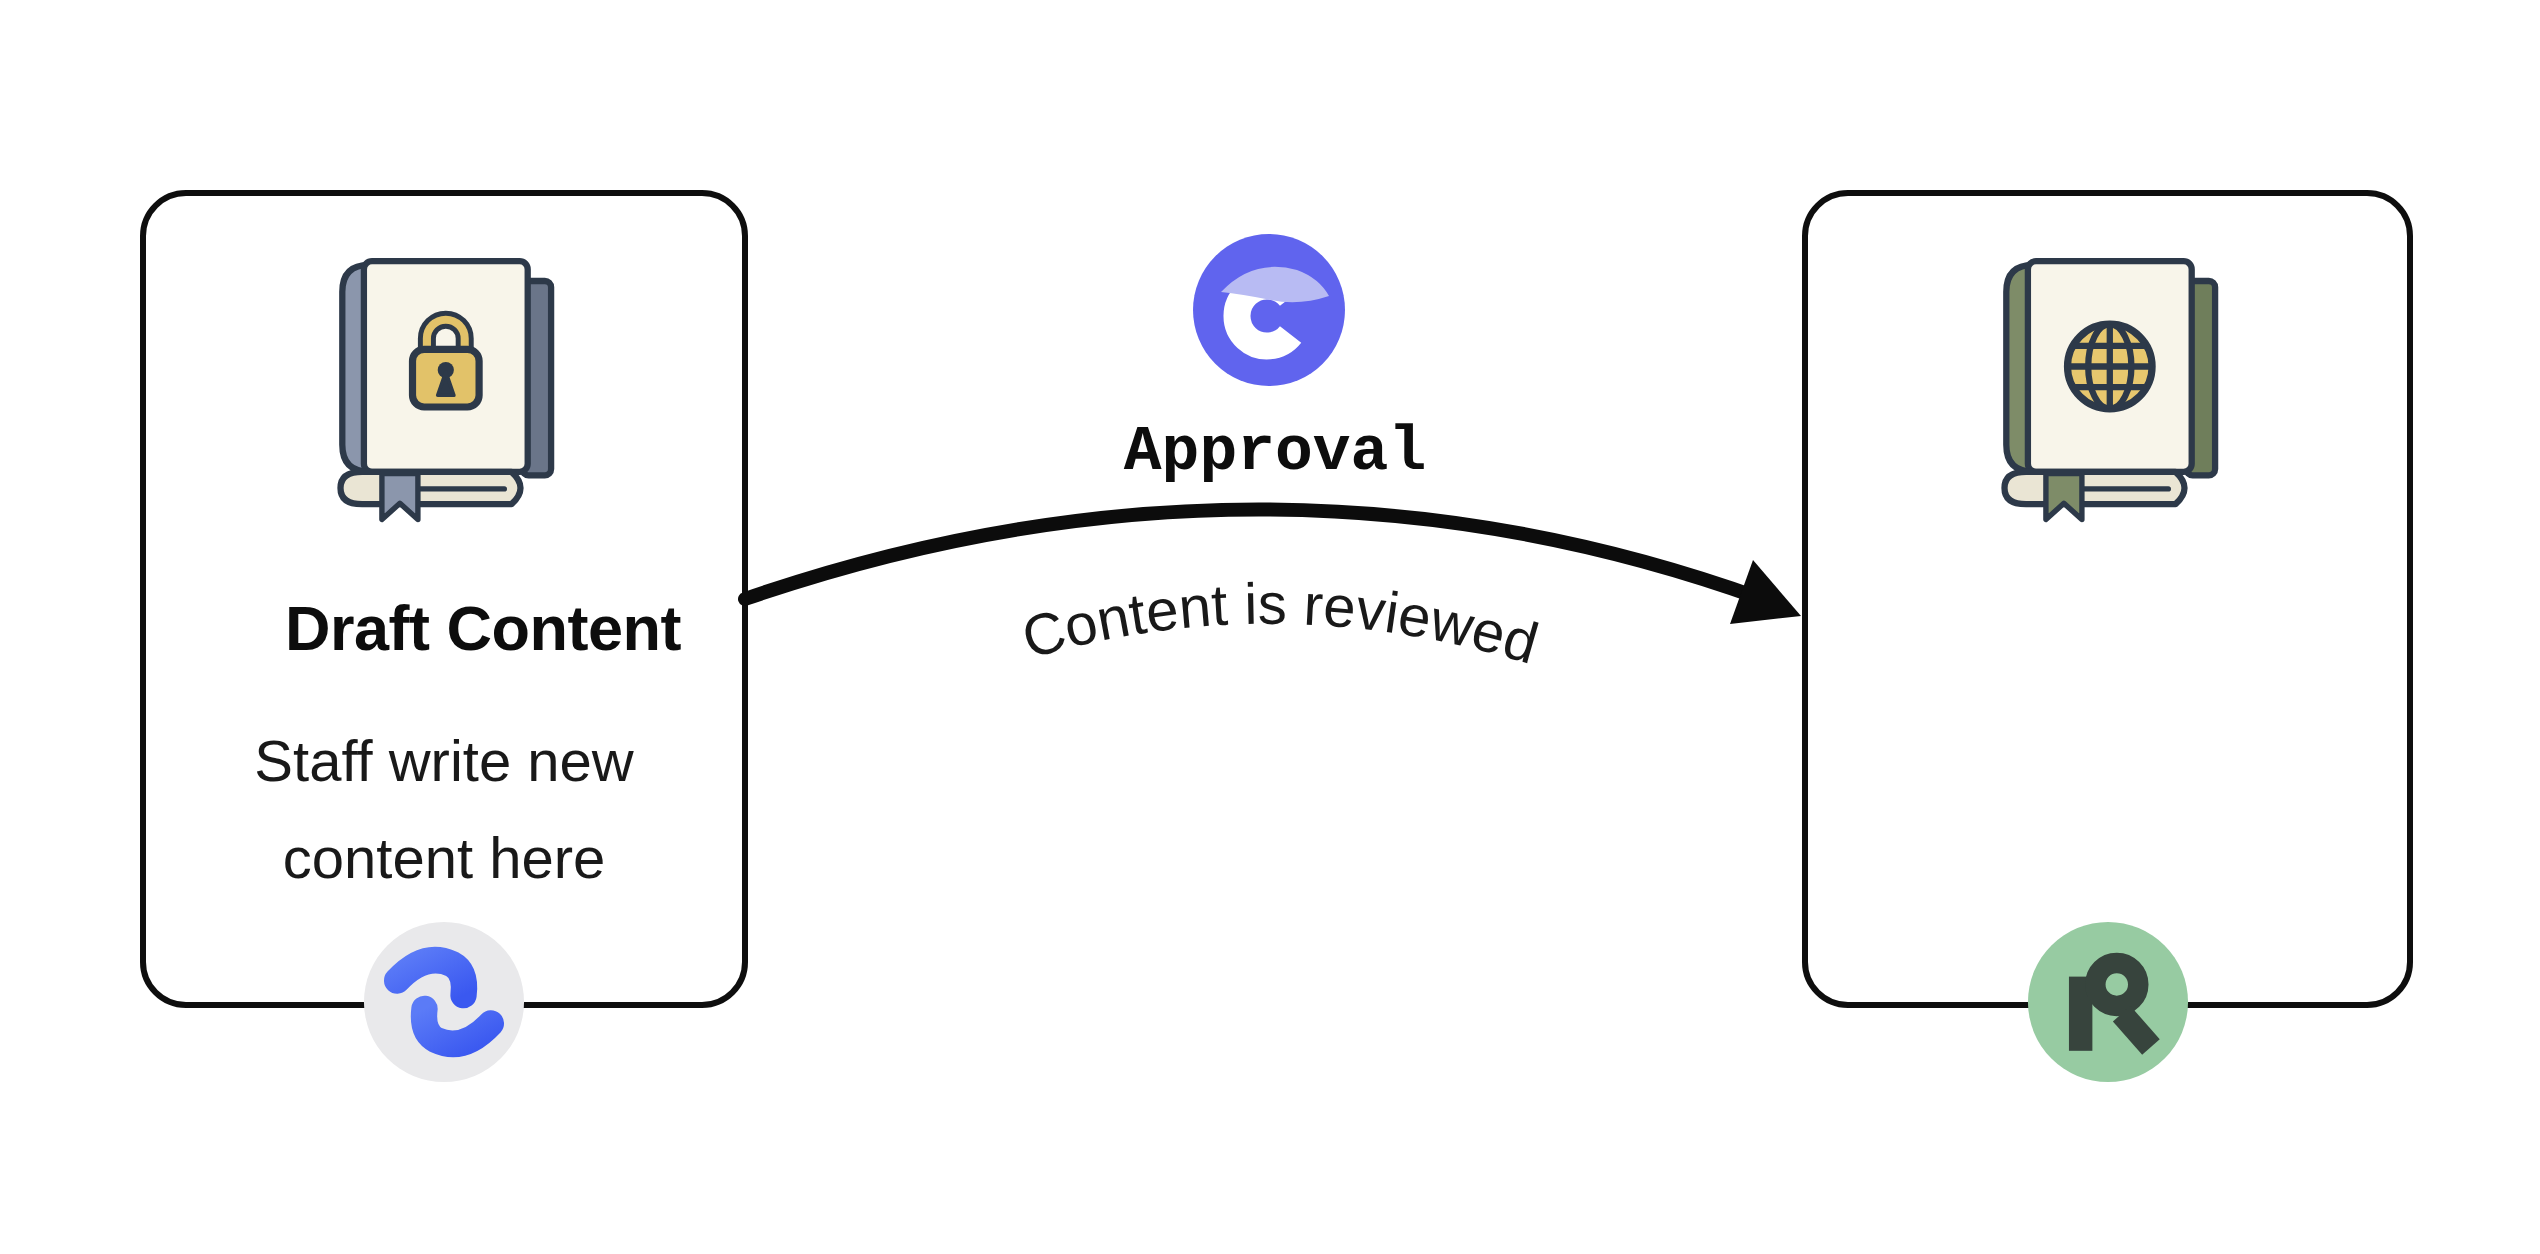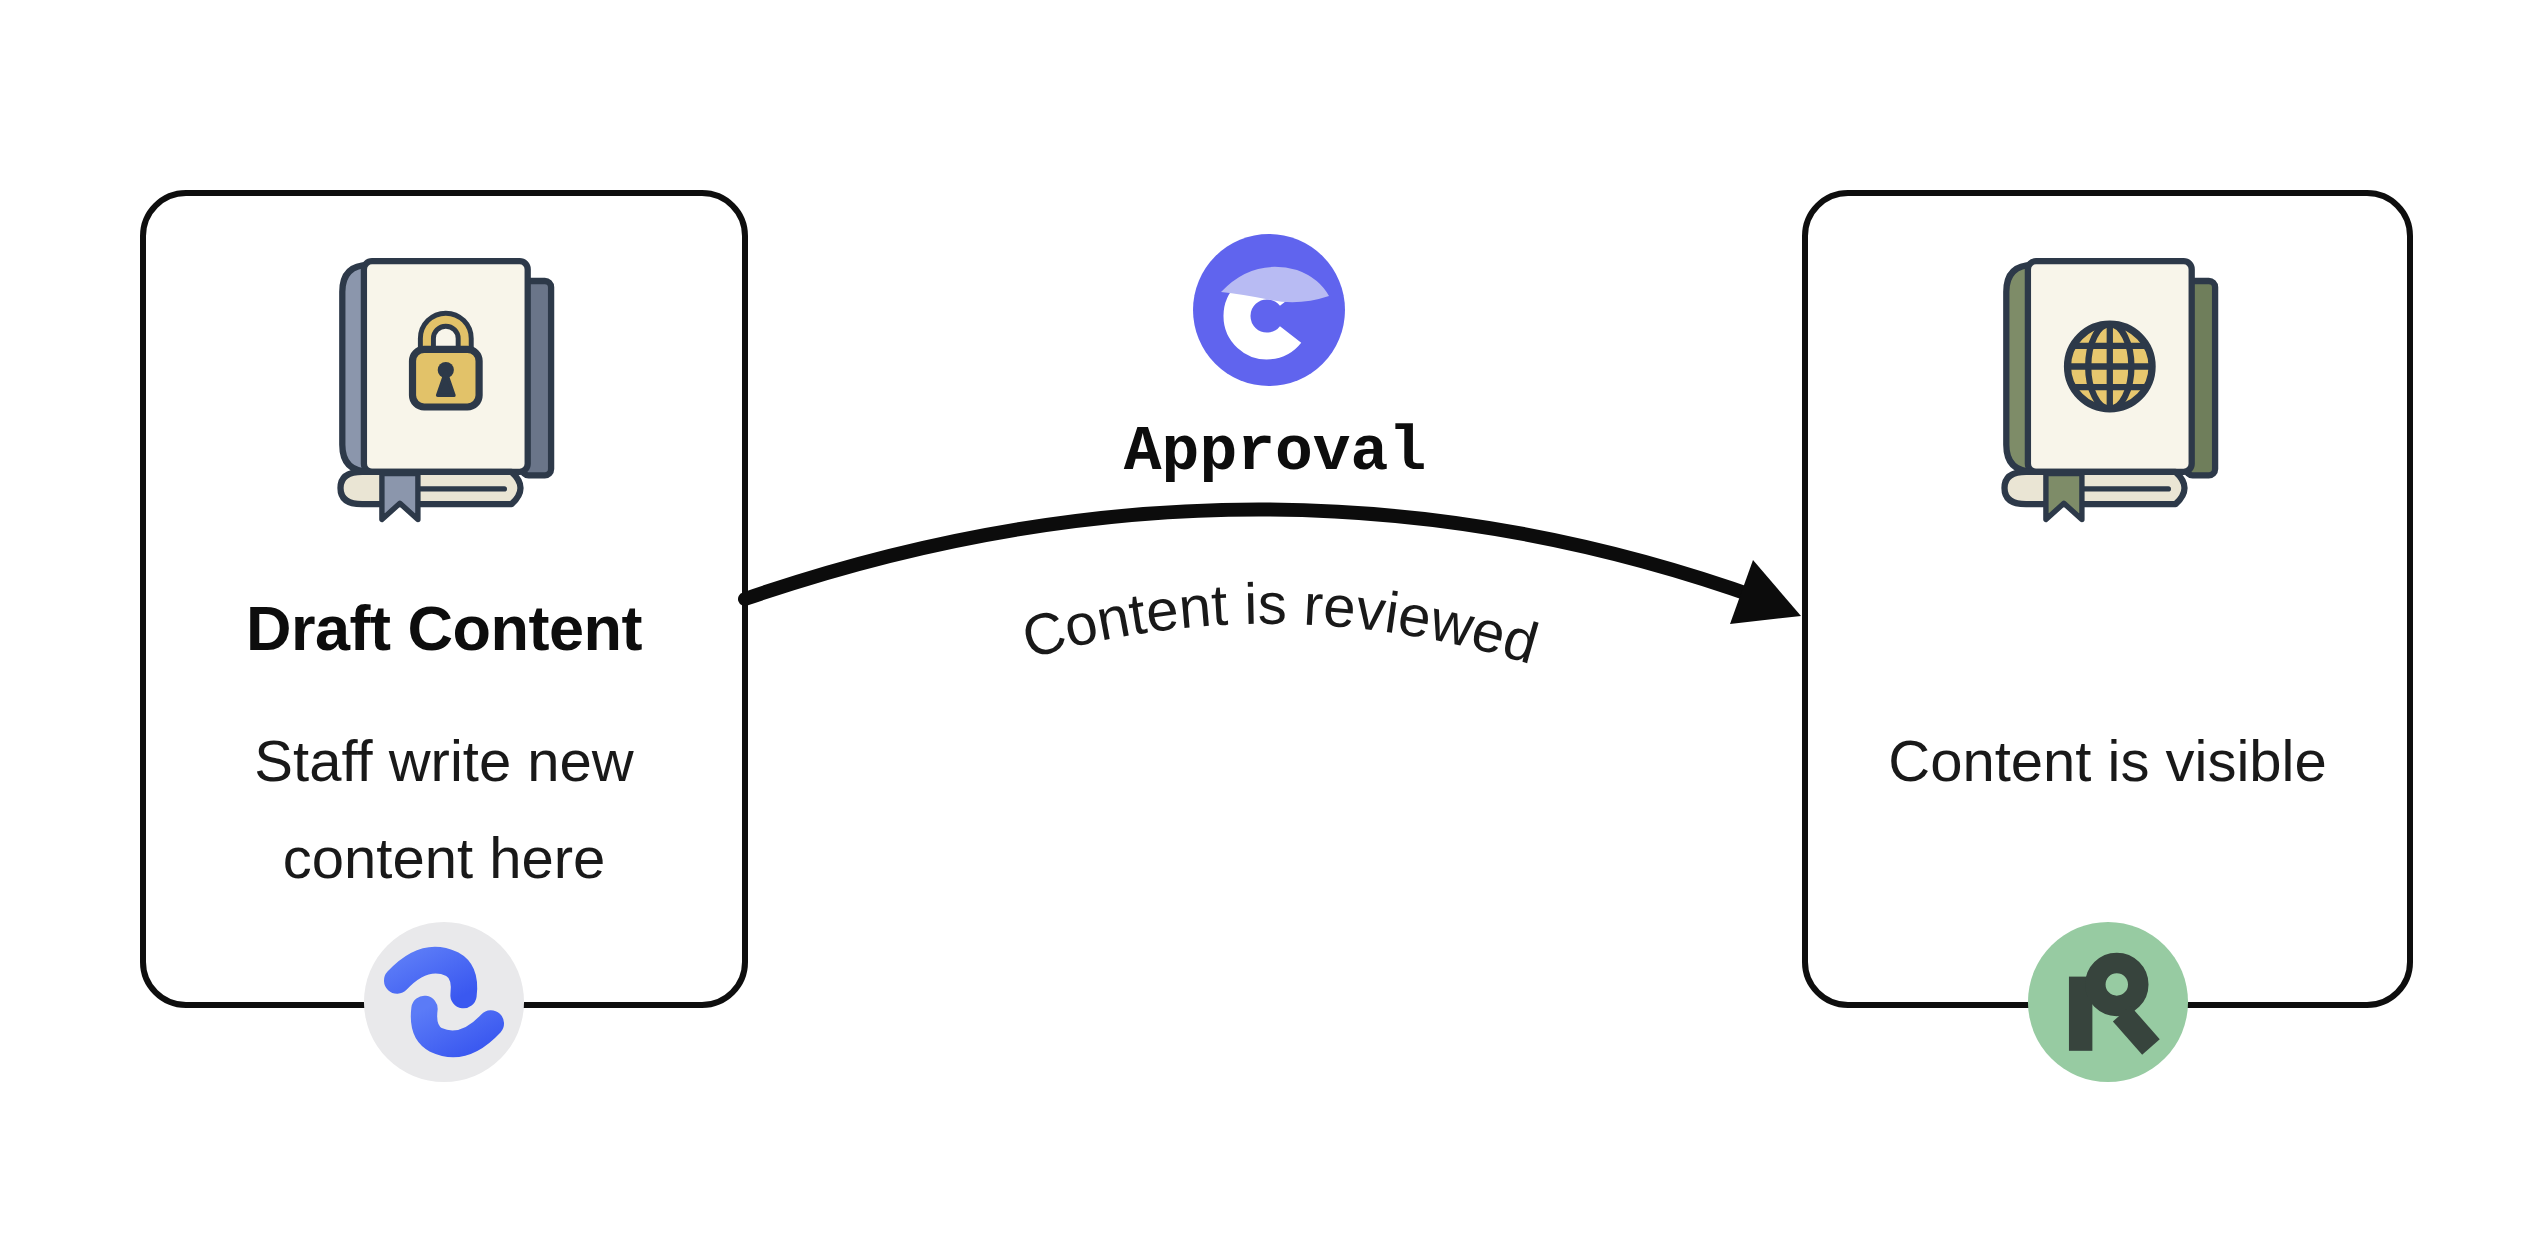--- a/index.html
+++ b/index.html
@@ -35,20 +35,21 @@
     top: 392px;
     left: 0;
     width: 100%;
     text-align: center;
     font-size: 63px;
     line-height: 80px;
     font-weight: bold;
     letter-spacing: -0.5px;
     color: #0d0d0d;
     white-space: nowrap;
+    padding-left: 39px;
   }
   .card-subtitle {
     position: absolute;
     top: 516px;
     left: 0;
     width: 100%;
     text-align: center;
     font-size: 58px;
     line-height: 97px;
     font-weight: normal;
@@ -186,21 +187,20 @@
         <ellipse cx="127" cy="125" rx="24" ry="47" fill="none" stroke="#2d3949" stroke-width="7"></ellipse>
         <line x1="127" y1="78" x2="127" y2="172" stroke="#2d3949" stroke-width="7"></line>
         <line x1="80" y1="125" x2="174" y2="125" stroke="#2d3949" stroke-width="7"></line>
         <line x1="86" y1="102" x2="168" y2="102" stroke="#2d3949" stroke-width="7"></line>
         <line x1="86" y1="148" x2="168" y2="148" stroke="#2d3949" stroke-width="7"></line>
       </g>
     </svg>
 
 
     <div class="card-subtitle">
-      <div>Content is visible</div>
     </div>
 
     <svg class="badge" viewBox="0 0 168 168">
       <circle cx="84" cy="84" r="82" fill="#97cba2"></circle>
       <rect x="44" y="58" width="24" height="76" fill="#37443d"></rect>
       <circle cx="93" cy="66" r="22" fill="none" stroke="#37443d" stroke-width="21"></circle>
       <path d="M 98 96 L 128 130" stroke="#37443d" stroke-width="24" fill="none"></path>
     </svg>
   </div>
 

